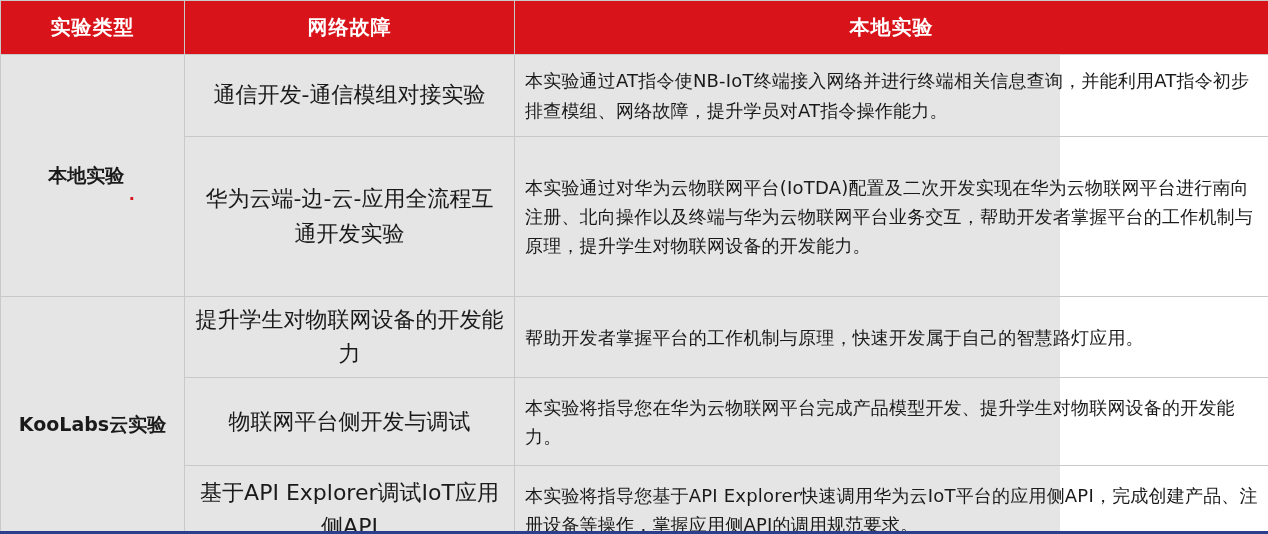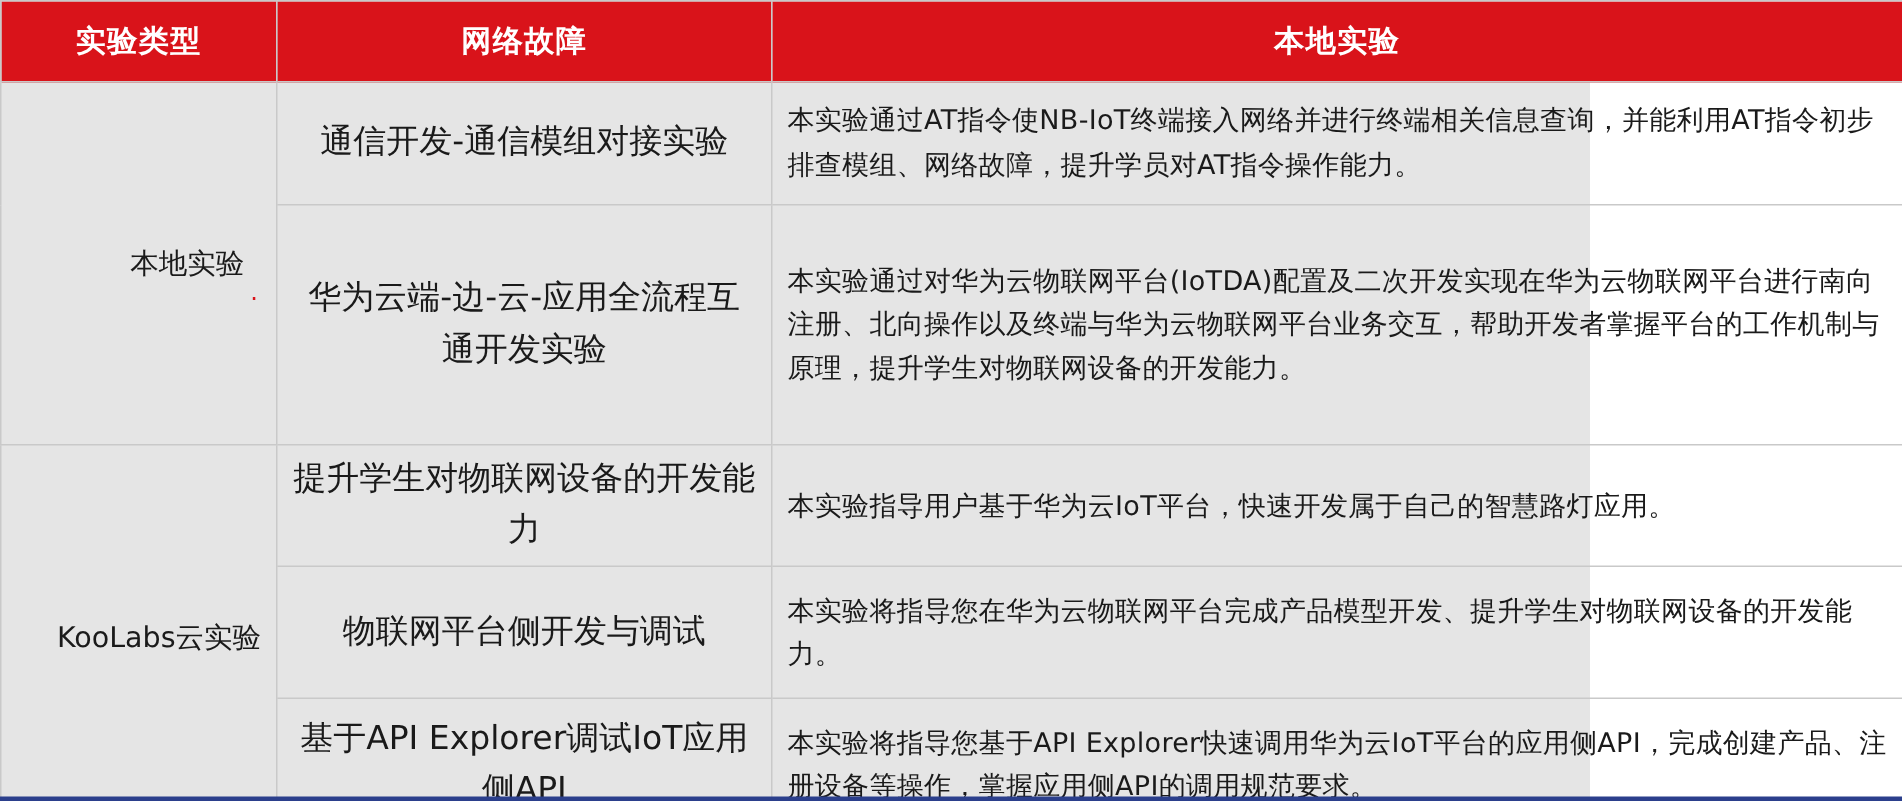--- a/index.html
+++ b/index.html
@@ -39,24 +39,25 @@
     text-align: center;
     height: 54px;
     border: 1px solid #d9131a;
     letter-spacing: 1px;
   }
   .col-type { width: 184px; }
   .col-name { width: 330px; }
   .col-desc { width: 754px; }
 
   td.type-cell {
-    text-align: right;
+    text-align: center;
     font-size: 19px;
     color: #1a1a1a;
     border-left: 1px solid #c9c9c9;
+    font-weight: bold;
   }
   td.name-cell {
     text-align: center;
     font-size: 22px;
     color: #1a1a1a;
     line-height: 1.55;
   }
   td.desc-cell {
     text-align: left;
     font-size: 18px;
@@ -114,21 +115,21 @@
         <td class="name-cell">通信开发-通信模组对接实验</td>
         <td class="desc-cell">本实验通过AT指令使NB-IoT终端接入网络并进行终端相关信息查询，并能利用AT指令初步排查模组、网络故障，提升学员对AT指令操作能力。</td>
       </tr>
       <tr class="r2">
         <td class="name-cell">华为云端-边-云-应用全流程互通开发实验</td>
         <td class="desc-cell">本实验通过对华为云物联网平台(IoTDA)配置及二次开发实现在华为云物联网平台进行南向注册、北向操作以及终端与华为云物联网平台业务交互，帮助开发者掌握平台的工作机制与原理，提升学生对物联网设备的开发能力。</td>
       </tr>
       <tr class="r3">
         <td class="type-cell" rowspan="3">KooLabs云实验</td>
         <td class="name-cell">提升学生对物联网设备的开发能力</td>
-        <td class="desc-cell">本实验指导用户基于华为云IoT平台，快速开发属于自己的智慧路灯应用。</td>
+        <td class="desc-cell">帮助开发者掌握平台的工作机制与原理，快速开发属于自己的智慧路灯应用。</td>
       </tr>
       <tr class="r4">
         <td class="name-cell">物联网平台侧开发与调试</td>
         <td class="desc-cell">本实验将指导您在华为云物联网平台完成产品模型开发、提升学生对物联网设备的开发能力。</td>
       </tr>
       <tr class="r5">
         <td class="name-cell">基于API Explorer调试IoT应用侧API</td>
         <td class="desc-cell">本实验将指导您基于API Explorer快速调用华为云IoT平台的应用侧API，完成创建产品、注册设备等操作，掌握应用侧API的调用规范要求。</td>
       </tr>
     </tbody>

